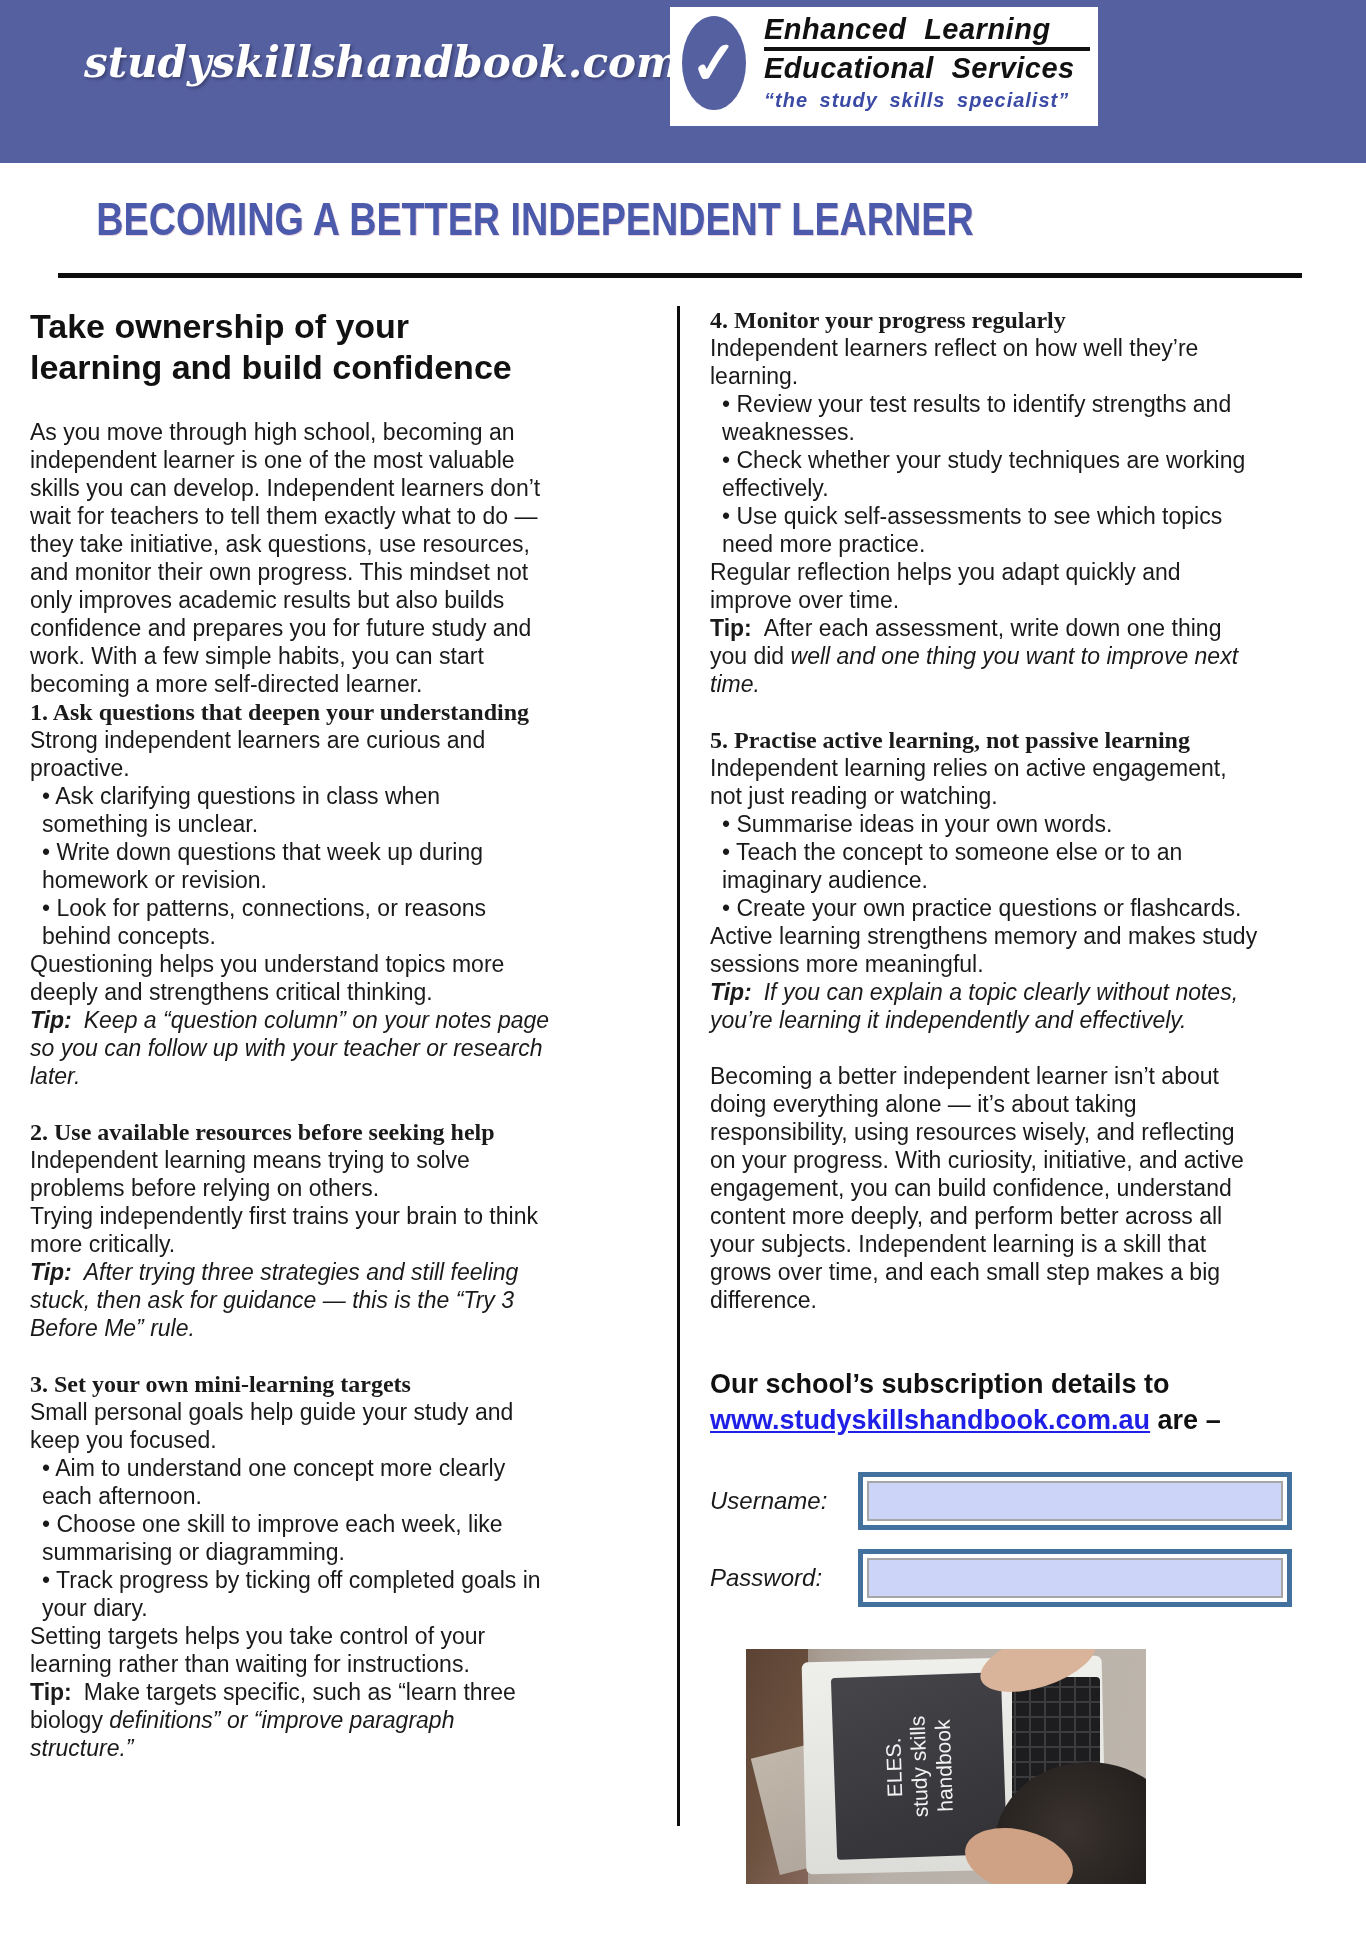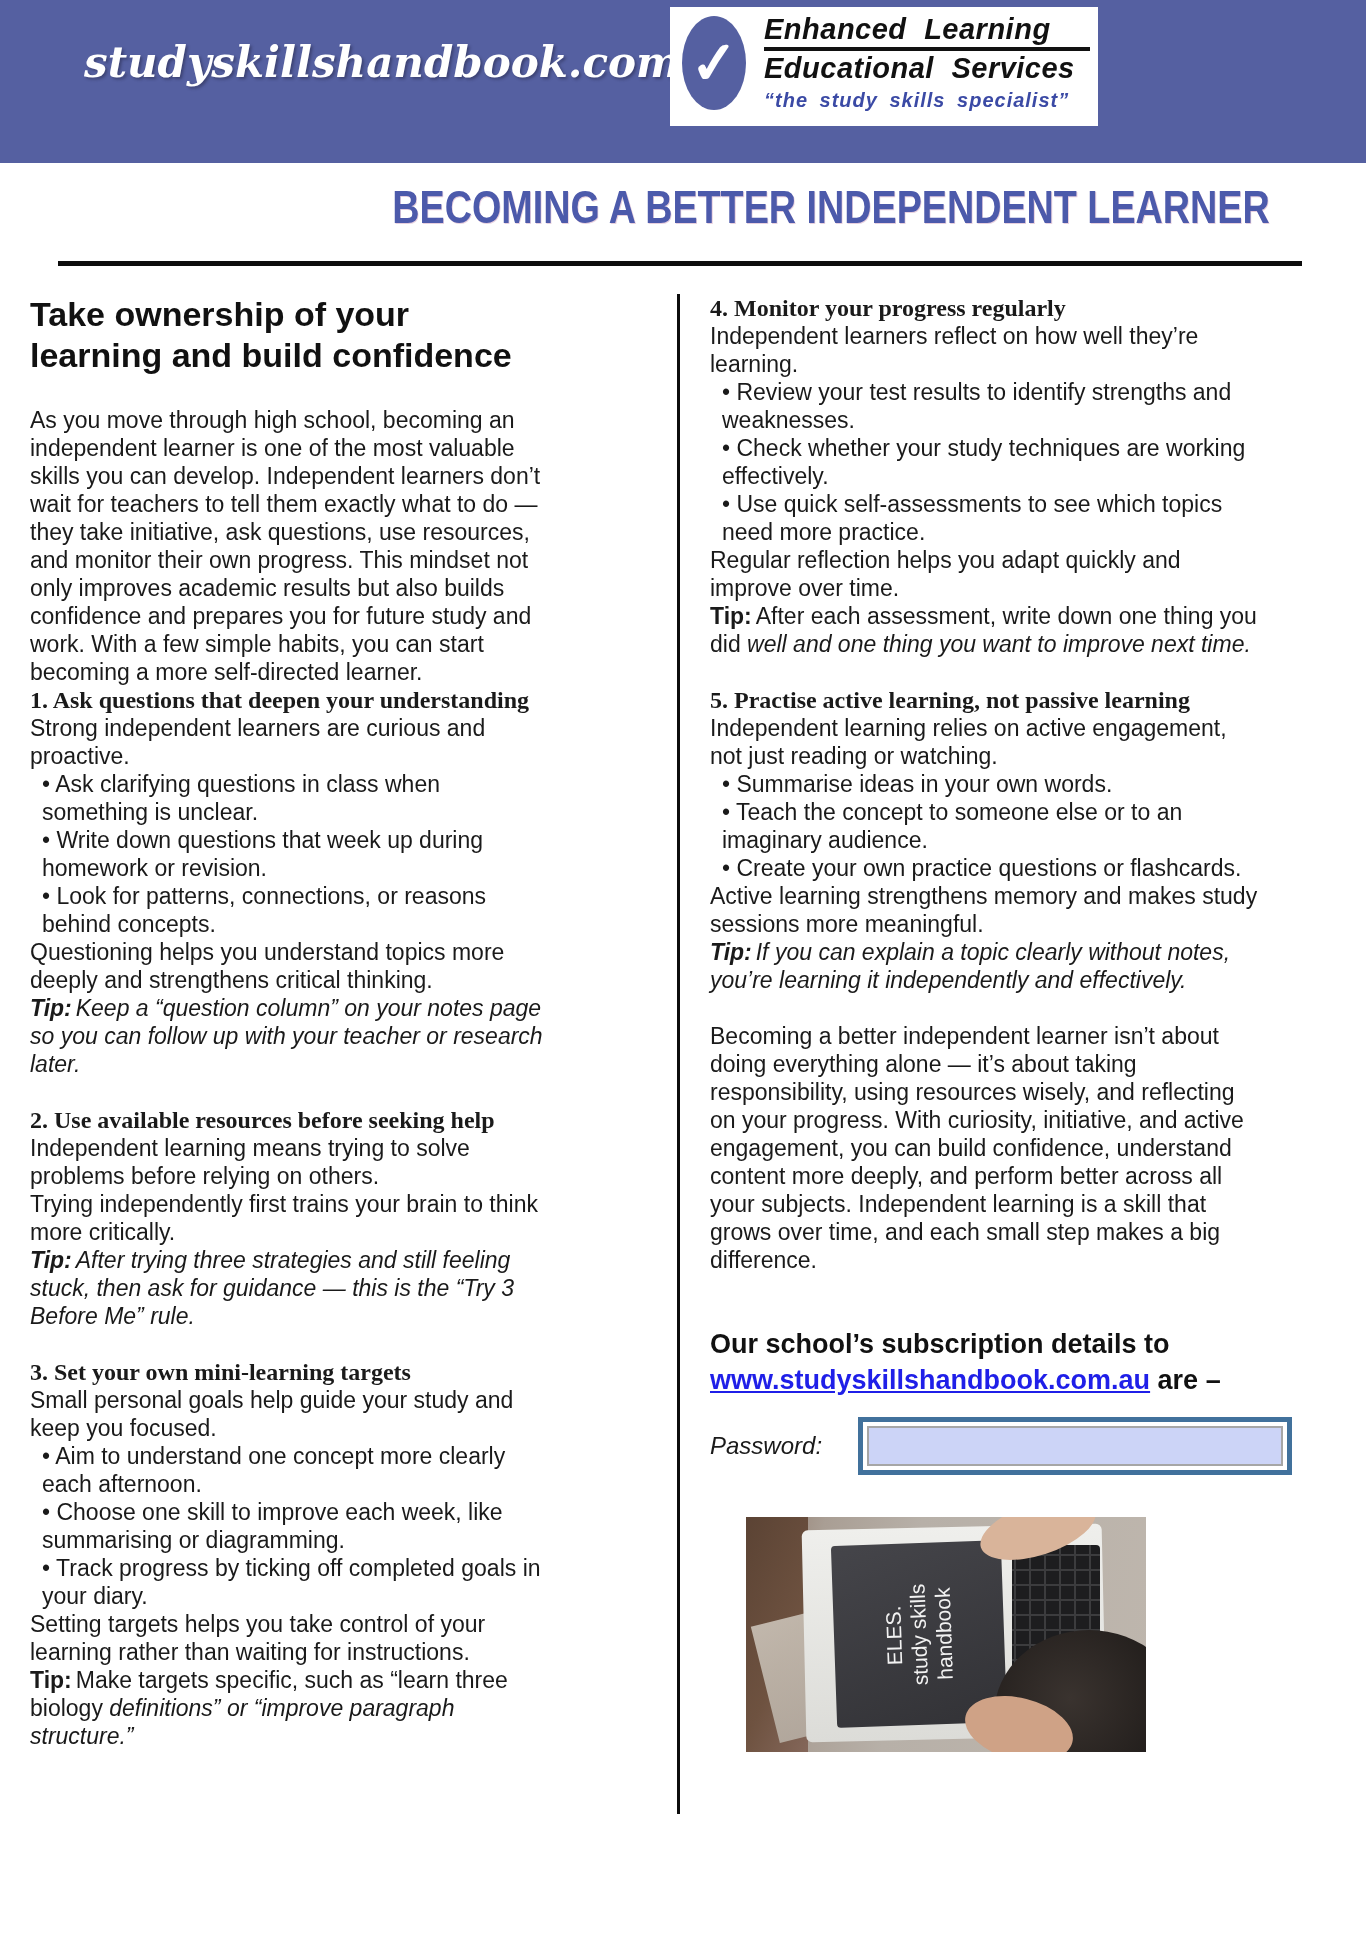--- a/index.html
+++ b/index.html
@@ -17,21 +17,21 @@
              background:#5560a1;display:flex;align-items:center;justify-content:center;}
   .logo-check{color:#fff;font-size:58px;font-weight:700;transform:rotate(-4deg);line-height:1;}
   .logo-text{position:absolute;left:94px;top:6px;width:326px;}
   .logo-line1,.logo-line2{font-weight:700;font-style:italic;font-size:29px;color:#111;
              letter-spacing:.5px;word-spacing:9px;white-space:nowrap;line-height:33px;}
   .logo-rule{height:4px;background:#111;margin:1px 0 1px 0;}
   .logo-tagline{margin-top:4px;font-style:italic;font-weight:700;font-size:20px;color:#3b4aa5;
              letter-spacing:1px;word-spacing:5px;white-space:nowrap;}
 
   
-  .title-row{text-align:right;padding-top:16px;}
+  .title-row{text-align:left;padding-top:28px;}
   .page-title{display:inline-block;font-weight:700;font-size:46px;line-height:56px;color:#4c5aab;
               transform:scaleX(.82);transform-origin:center;white-space:nowrap;
               text-shadow:1px 1px 0 rgba(190,120,160,.35);}
   .title-rule{height:5px;background:#0d0d0d;margin:26px 64px 0 58px;}
 
   
   .columns{display:flex;margin-top:28px;align-items:flex-start;}
   .col-left{width:677px;box-sizing:border-box;padding-left:30px;}
   .col-left .inner{max-width:520px;}
   .col-divider{width:3px;background:#0d0d0d;height:1520px;flex:none;}
@@ -39,21 +39,21 @@
   .col-right .inner{max-width:585px;}
   .col-right .text-measure{max-width:550px;}
 
   .body-text{font-size:23px;line-height:28px;}
   h2.left-heading{margin:0 0 30px 0;font-size:34px;line-height:41px;font-weight:700;color:#111;}
   .section{margin:0 0 28px 0;}
   .sec-h{font-weight:700;font-size:24px;line-height:28px;margin:0;font-family:Liberation Serif, serif;}
   p.para{margin:0;}
   ul.bullets{margin:0;padding:0 0 0 12px;list-style:none;}
   ul.bullets li::before{content:"• ";}
-  .tip .tip-label{font-weight:700;margin-right:4px;}
+  .tip .tip-label{font-weight:700;margin-right:12px;}
   .it{font-style:italic;}
 
   
   .sub-heading{font-weight:700;font-size:27px;line-height:36px;margin:52px 0 0 0;color:#111;}
   .sub-link{color:#1f1fe8;text-decoration:underline;font-weight:700;cursor:pointer;}
   .form-row{display:flex;align-items:center;margin-top:34px;}
   .form-row.second{margin-top:19px;}
   .form-label{width:148px;font-style:italic;font-size:24px;flex:none;}
   .field-outer{box-sizing:border-box;width:434px;border:5px solid #41719c;background:#ffffff;
                padding:4px;}
@@ -182,20 +182,26 @@
           </div>
 
           <p class="para">Becoming a better independent learner isn’t about doing everything alone — it’s about taking responsibility, using resources wisely, and reflecting on your progress. With curiosity, initiative, and active engagement, you can build confidence, understand content more deeply, and perform better across all your subjects. Independent learning is a skill that grows over time, and each small step makes a big difference.</p>
         </div>
 
         <div class="sub-heading">
           <div>Our school’s subscription details to</div>
           <div><a class="sub-link">www.studyskillshandbook.com.au</a><span> are –</span></div>
         </div>
 
+        <div class="form-row">
+          <span class="form-label">Username:</span>
+          <span class="field-outer">
+            <input class="field-input" type="text" value="" style="">
+          </span>
+        </div>
 
         <div class="form-row second">
           <span class="form-label">Password:</span>
           <span class="field-outer">
             <input class="field-input" type="text" value="" style="">
           </span>
         </div>
 
         <div class="photo">
           <div class="ph-wood"></div>

